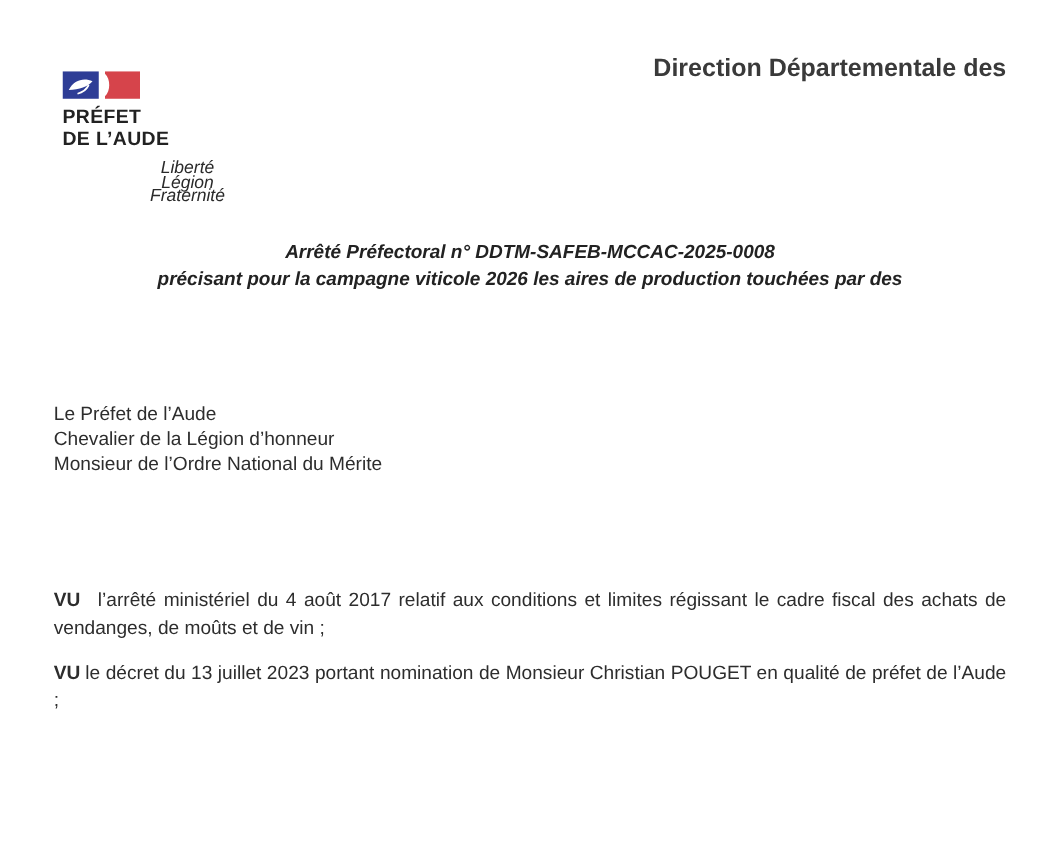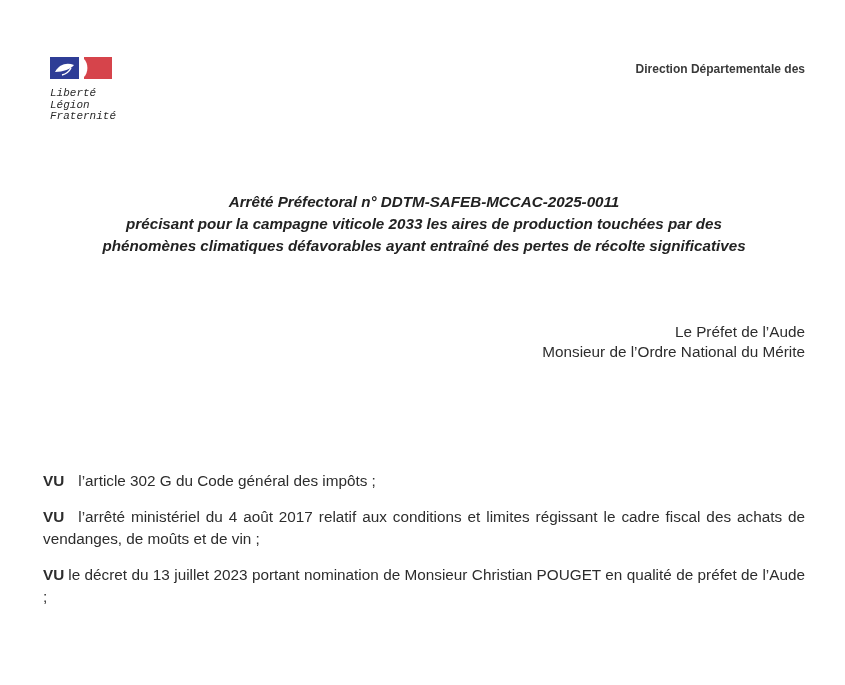--- a/index.html
+++ b/index.html
@@ -24,35 +24,36 @@
   .gov-flag { display: block; margin-bottom: 4px; }
   .gov-name {
     font-weight: bold;
     font-size: 15.5px;
     line-height: 18px;
     letter-spacing: 0.3px;
     color: #222;
   }
   .gov-motto {
     margin-top: 7px;
-    font-family: Liberation Mono, monospace;
+    font-family: Liberation Sans, sans-serif;
     font-style: italic;
-    font-size: 11px;
+    font-size: 14px;
     line-height: 11.5px;
     color: #2a2a2a;
+    text-align: center;
   }
 
   
   .service {
     position: absolute;
     right: 40px;
-    top: 60px;
+    top: 46px;
     text-align: center;
     font-weight: bold;
-    font-size: 12px;
+    font-size: 20px;
     line-height: 18.5px;
     color: #3a3a3a;
   }
 
   
   .doc-title {
     position: absolute;
     left: 43px;
     right: 40px;
     top: 191px;
@@ -63,21 +64,21 @@
     line-height: 22px;
     color: #222;
   }
 
   
   .salutation {
     position: absolute;
     left: 43px;
     right: 40px;
     top: 322px;
-    text-align: right;
+    text-align: left;
     font-size: 15.3px;
     line-height: 20px;
     color: #2d2d2d;
   }
 
   
   .body-block {
     position: absolute;
     left: 43px;
     top: 470px;
@@ -100,44 +101,47 @@
 <div class="page">
 
   <div class="gov-block">
     <svg class="gov-flag" width="64" height="24" viewBox="0 0 64 24">
       <rect x="0" y="0" width="29" height="22" fill="#2E3D96"></rect>
       <rect x="34" y="0" width="28" height="22" fill="#D6444B"></rect>
       <path d="M5 15 C9 7, 17 5, 24 8 C21 12, 13 15, 5 15 Z" fill="#ffffff"></path>
       <path d="M12 18 c4 -1 7 -3 9 -7" stroke="#ffffff" stroke-width="1.4" fill="none"></path>
       <path d="M34 2 c4.5 4 4.5 14 0 18 Z" fill="#ffffff"></path>
     </svg>
+    <div class="gov-name">
+      <div>PRÉFET</div>
+      <div>DE L’AUDE</div>
+    </div>
     <div class="gov-motto">
       <div>Liberté</div>
       <div>Légion</div>
       <div>Fraternité</div>
     </div>
   </div>
 
   <div class="service">
     <div>Direction Départementale des</div>
   </div>
 
   <div class="doc-title">
-    <div>Arrêté Préfectoral n° DDTM-SAFEB-MCCAC-2025-0011</div>
-    <div>précisant pour la campagne viticole 2033 les aires de production touchées par des</div>
-    <div>phénomènes climatiques défavorables ayant entraîné des pertes de récolte significatives</div>
+    <div>Arrêté Préfectoral n° DDTM-SAFEB-MCCAC-2025-0008</div>
+    <div>précisant pour la campagne viticole 2026 les aires de production touchées par des</div>
   </div>
 
   <div class="salutation">
     <div>Le Préfet de l’Aude</div>
+    <div>Chevalier de la Légion d’honneur</div>
     <div>Monsieur de l’Ordre National du Mérite</div>
   </div>
 
   <div class="body-block">
-    <p class="body-para"><span class="vu-label wide-gap">VU</span><span>l’article 302 G du Code général des impôts ;</span></p>
 
     <p class="body-para"><span class="vu-label wide-gap">VU</span><span>l’arrêté ministériel du 4 août 2017 relatif aux conditions et limites régissant le cadre fiscal des achats de vendanges, de moûts et de vin ;</span></p>
 
     <p class="body-para"><span class="vu-label narrow-gap">VU</span><span>le décret du 13 juillet 2023 portant nomination de Monsieur Christian POUGET en qualité de préfet de l’Aude ;</span></p>
 
   </div>
 
 </div>
 
 </body></html>

